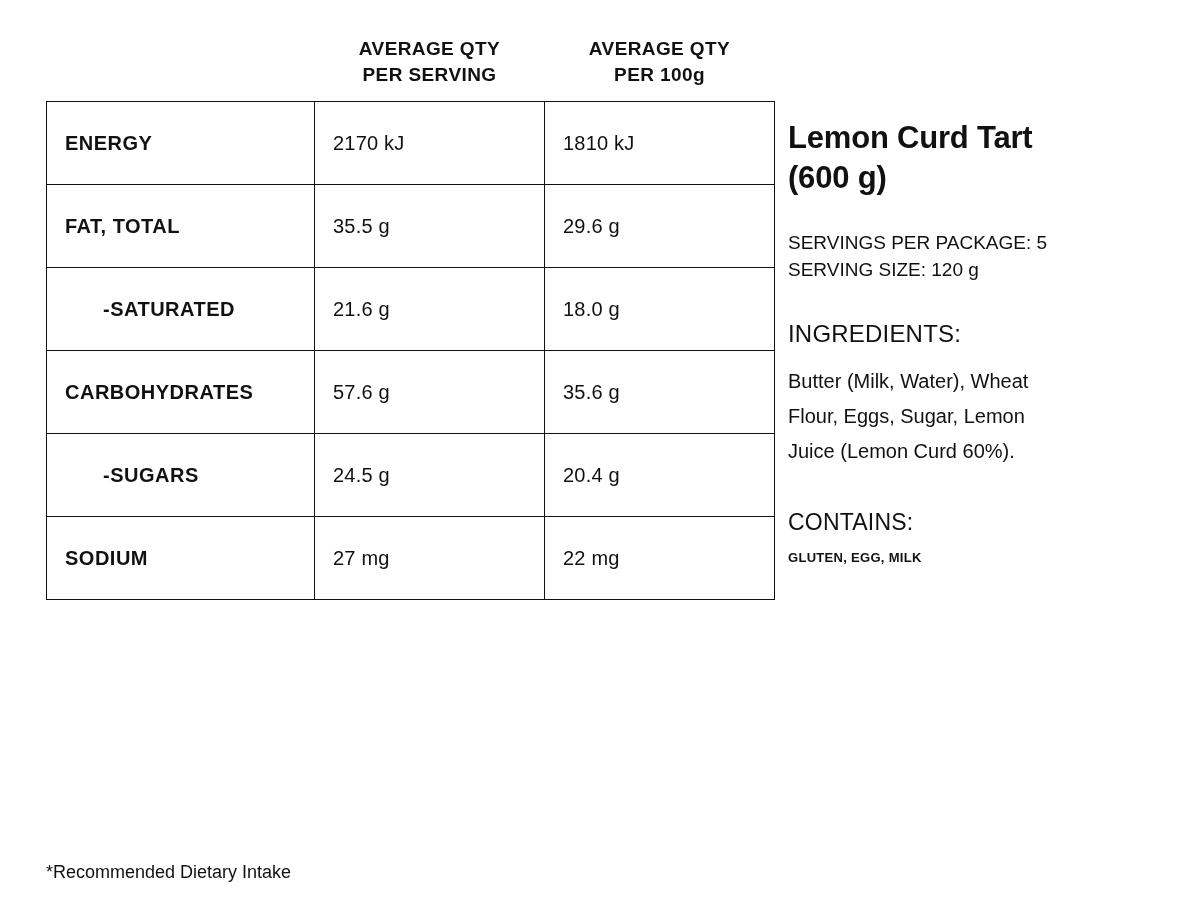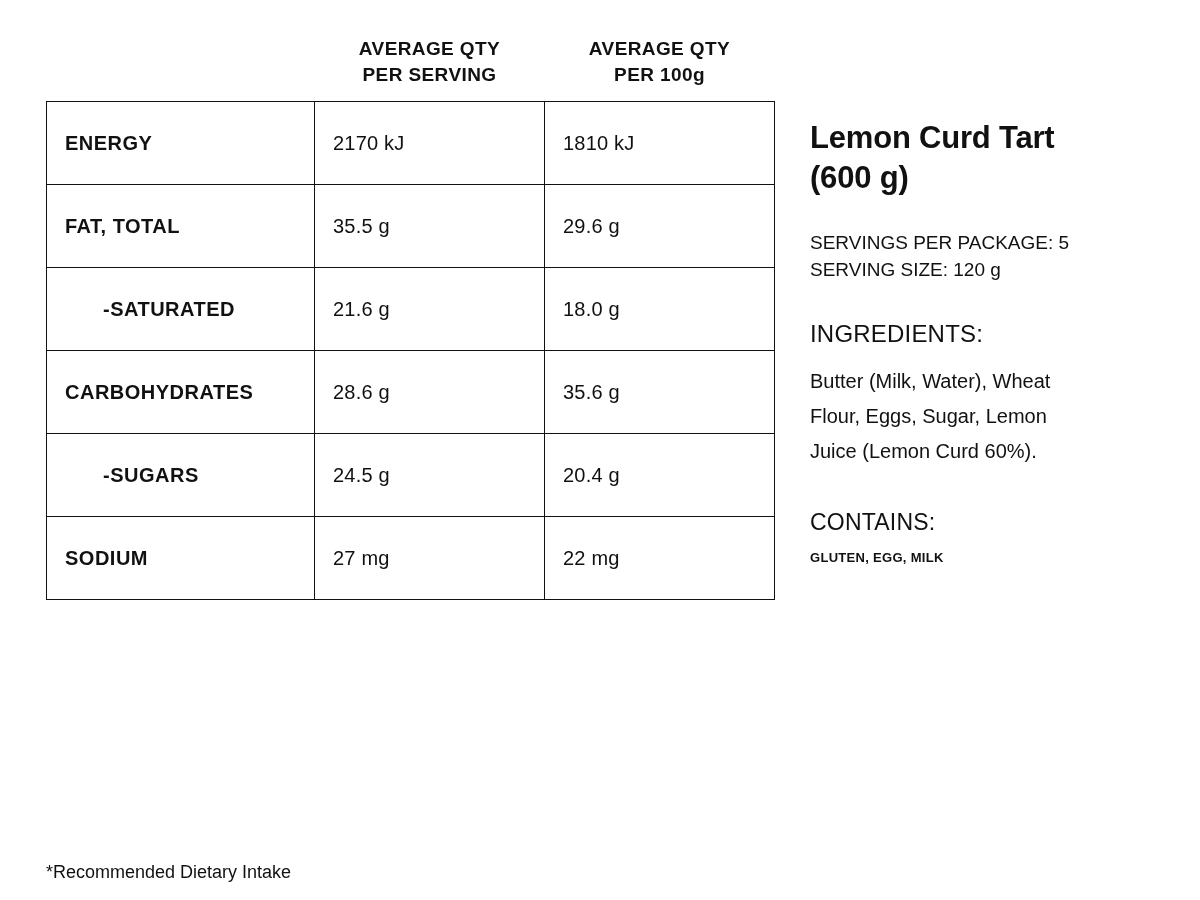--- a/index.html
+++ b/index.html
@@ -70,21 +70,21 @@
     font-weight: normal;
     font-size: 20px;
     letter-spacing: 0.2px;
   }
 
   .head-line { display: block; }
 
   
   .product-panel {
     position: absolute;
-    left: 810px;
+    left: 788px;
     top: 118px;
     width: 340px;
   }
 
   .product-title {
     font-size: 31px;
     font-weight: bold;
     line-height: 1.3;
     letter-spacing: -0.2px;
     margin: 0 0 30px 0;
@@ -167,21 +167,21 @@
         <td class="value-cell">35.5 g</td>
         <td class="value-cell">29.6 g</td>
       </tr>
       <tr>
         <td class="nutrient-cell indented">-SATURATED</td>
         <td class="value-cell">21.6 g</td>
         <td class="value-cell">18.0 g</td>
       </tr>
       <tr>
         <td class="nutrient-cell">CARBOHYDRATES</td>
-        <td class="value-cell">28.6 g</td>
+        <td class="value-cell">57.6 g</td>
         <td class="value-cell">35.6 g</td>
       </tr>
       <tr>
         <td class="nutrient-cell indented">-SUGARS</td>
         <td class="value-cell">24.5 g</td>
         <td class="value-cell">20.4 g</td>
       </tr>
       <tr>
         <td class="nutrient-cell">SODIUM</td>
         <td class="value-cell">27 mg</td>

